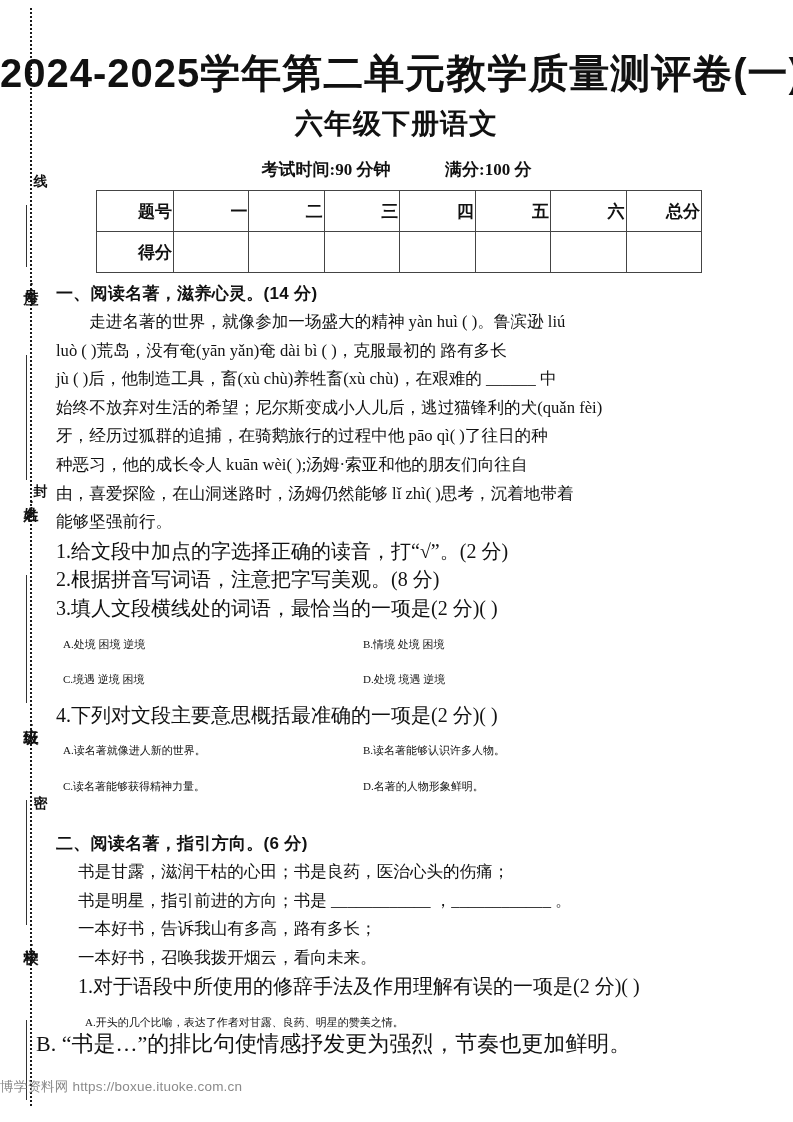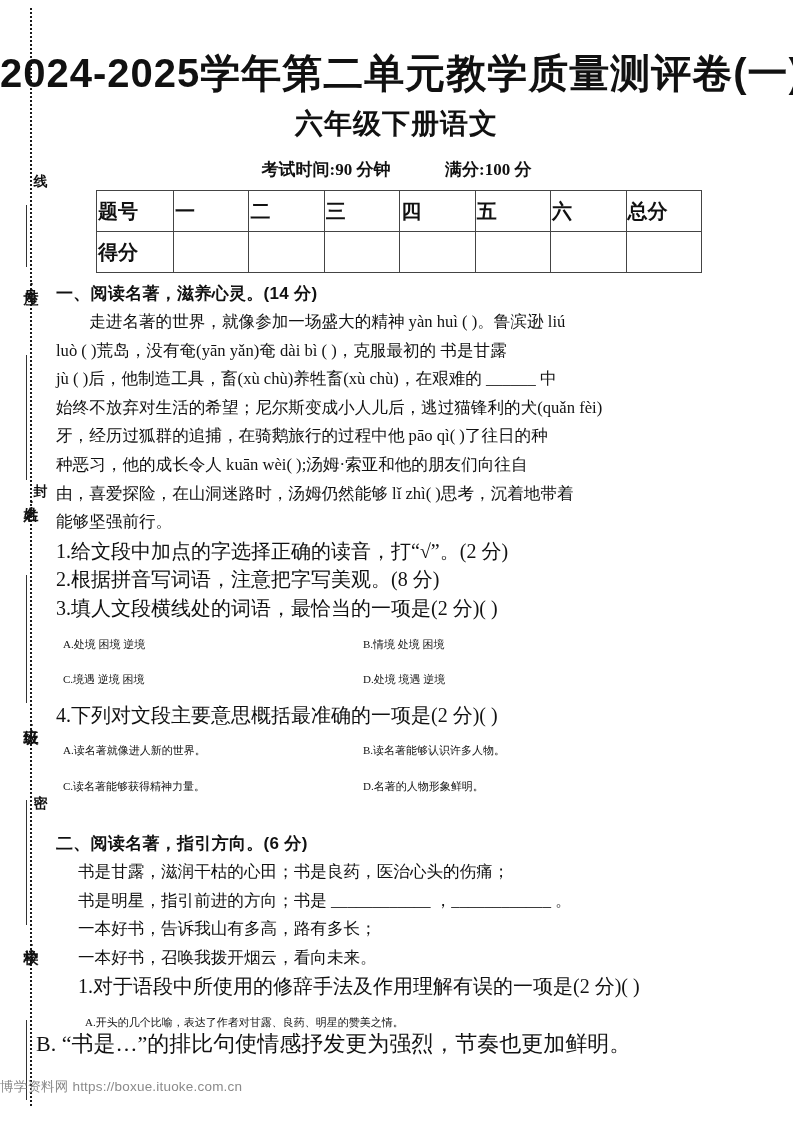--- a/index.html
+++ b/index.html
@@ -89,23 +89,23 @@
   
   .score-table{
     position:absolute;left:96px;top:190px;
     width:606px;
     border-collapse:collapse;
     table-layout:fixed;
   }
   .score-table td{
     border:1px solid #444;
     height:38px;
-    text-align:left;
+    text-align:right;
     vertical-align:middle;
-    font-size:20px;
+    font-size:17px;
     font-weight:700;
     font-family:"Liberation Sans","DejaVu Sans",sans-serif;
   }
   .score-table td.head-col{width:74px;}
 
   
   .content{
     position:absolute;left:56px;top:282px;width:690px;
   }
   .sec-title{
@@ -212,21 +212,21 @@
       <td></td>
       <td></td>
     </tr>
   </tbody>
     </table>
 
   <div class="content">
     <p class="sec-title">一、阅读名著，滋养心灵。(14 分)</p>
 
     <p class="body-line indent">走进名著的世界，就像参加一场盛大的精神 yàn huì (      )。鲁滨逊 liú</p>
-    <p class="body-line">luò (        )荒岛，没有奄(yān yǎn)奄 dài bì (        )，克服最初的 书是甘露</p>
+    <p class="body-line">luò (        )荒岛，没有奄(yān yǎn)奄 dài bì (        )，克服最初的 路有多长</p>
     <p class="body-line">jù (      )后，他制造工具，畜(xù chù)养牲畜(xù chù)，在艰难的 ______ 中</p>
     <p class="body-line">始终不放弃对生活的希望；尼尔斯变成小人儿后，逃过猫锋利的犬(quǎn fèi)</p>
     <p class="body-line">牙，经历过狐群的追捕，在骑鹅旅行的过程中他 pāo qì(      )了往日的种</p>
     <p class="body-line">种恶习，他的成长令人 kuān wèi(        );汤姆·索亚和他的朋友们向往自</p>
     <p class="body-line">由，喜爱探险，在山洞迷路时，汤姆仍然能够 lǐ zhì(        )思考，沉着地带着</p>
     <p class="body-line">能够坚强前行。</p>
 
     <p class="q-line">1.给文段中加点的字选择正确的读音，打“√”。(2 分)</p>
     <p class="q-line">2.根据拼音写词语，注意把字写美观。(8 分)</p>
     <p class="q-line">3.填人文段横线处的词语，最恰当的一项是(2 分)(      )</p>

